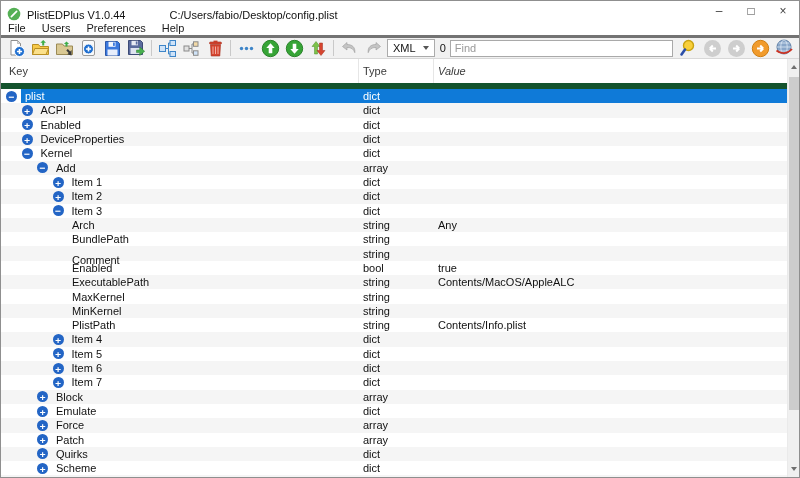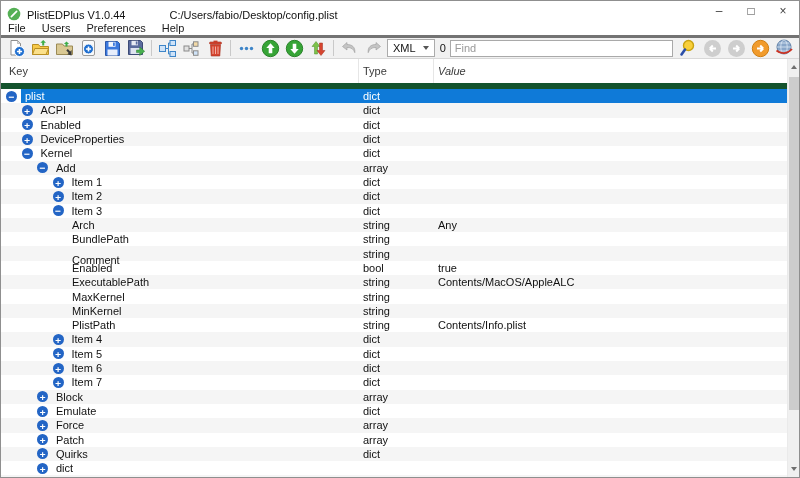--- a/index.html
+++ b/index.html
@@ -538,20 +538,21 @@
       <span class="kcell" style="width: 307px;">Quirks</span>
       <span class="tcell">dict</span>
       <span class="vcell"></span>
     </div>
   </div>
         <div class="trow">
     <div class="branch" style="width: 51px;">
       <span class="exp" style="margin-left: 36px;">+</span>
     </div>
     <div class="rest">
+      <span class="kcell" style="width: 307px;">Scheme</span>
       <span class="tcell">dict</span>
       <span class="vcell"></span>
     </div>
   </div>
         <div class="trow alt">
     <div class="branch" style="width: 35.5px;">
       <span class="exp" style="margin-left: 20.5px;">+</span>
     </div>
     <div class="rest">
       <span class="kcell" style="width: 322.5px;">Misc</span>

